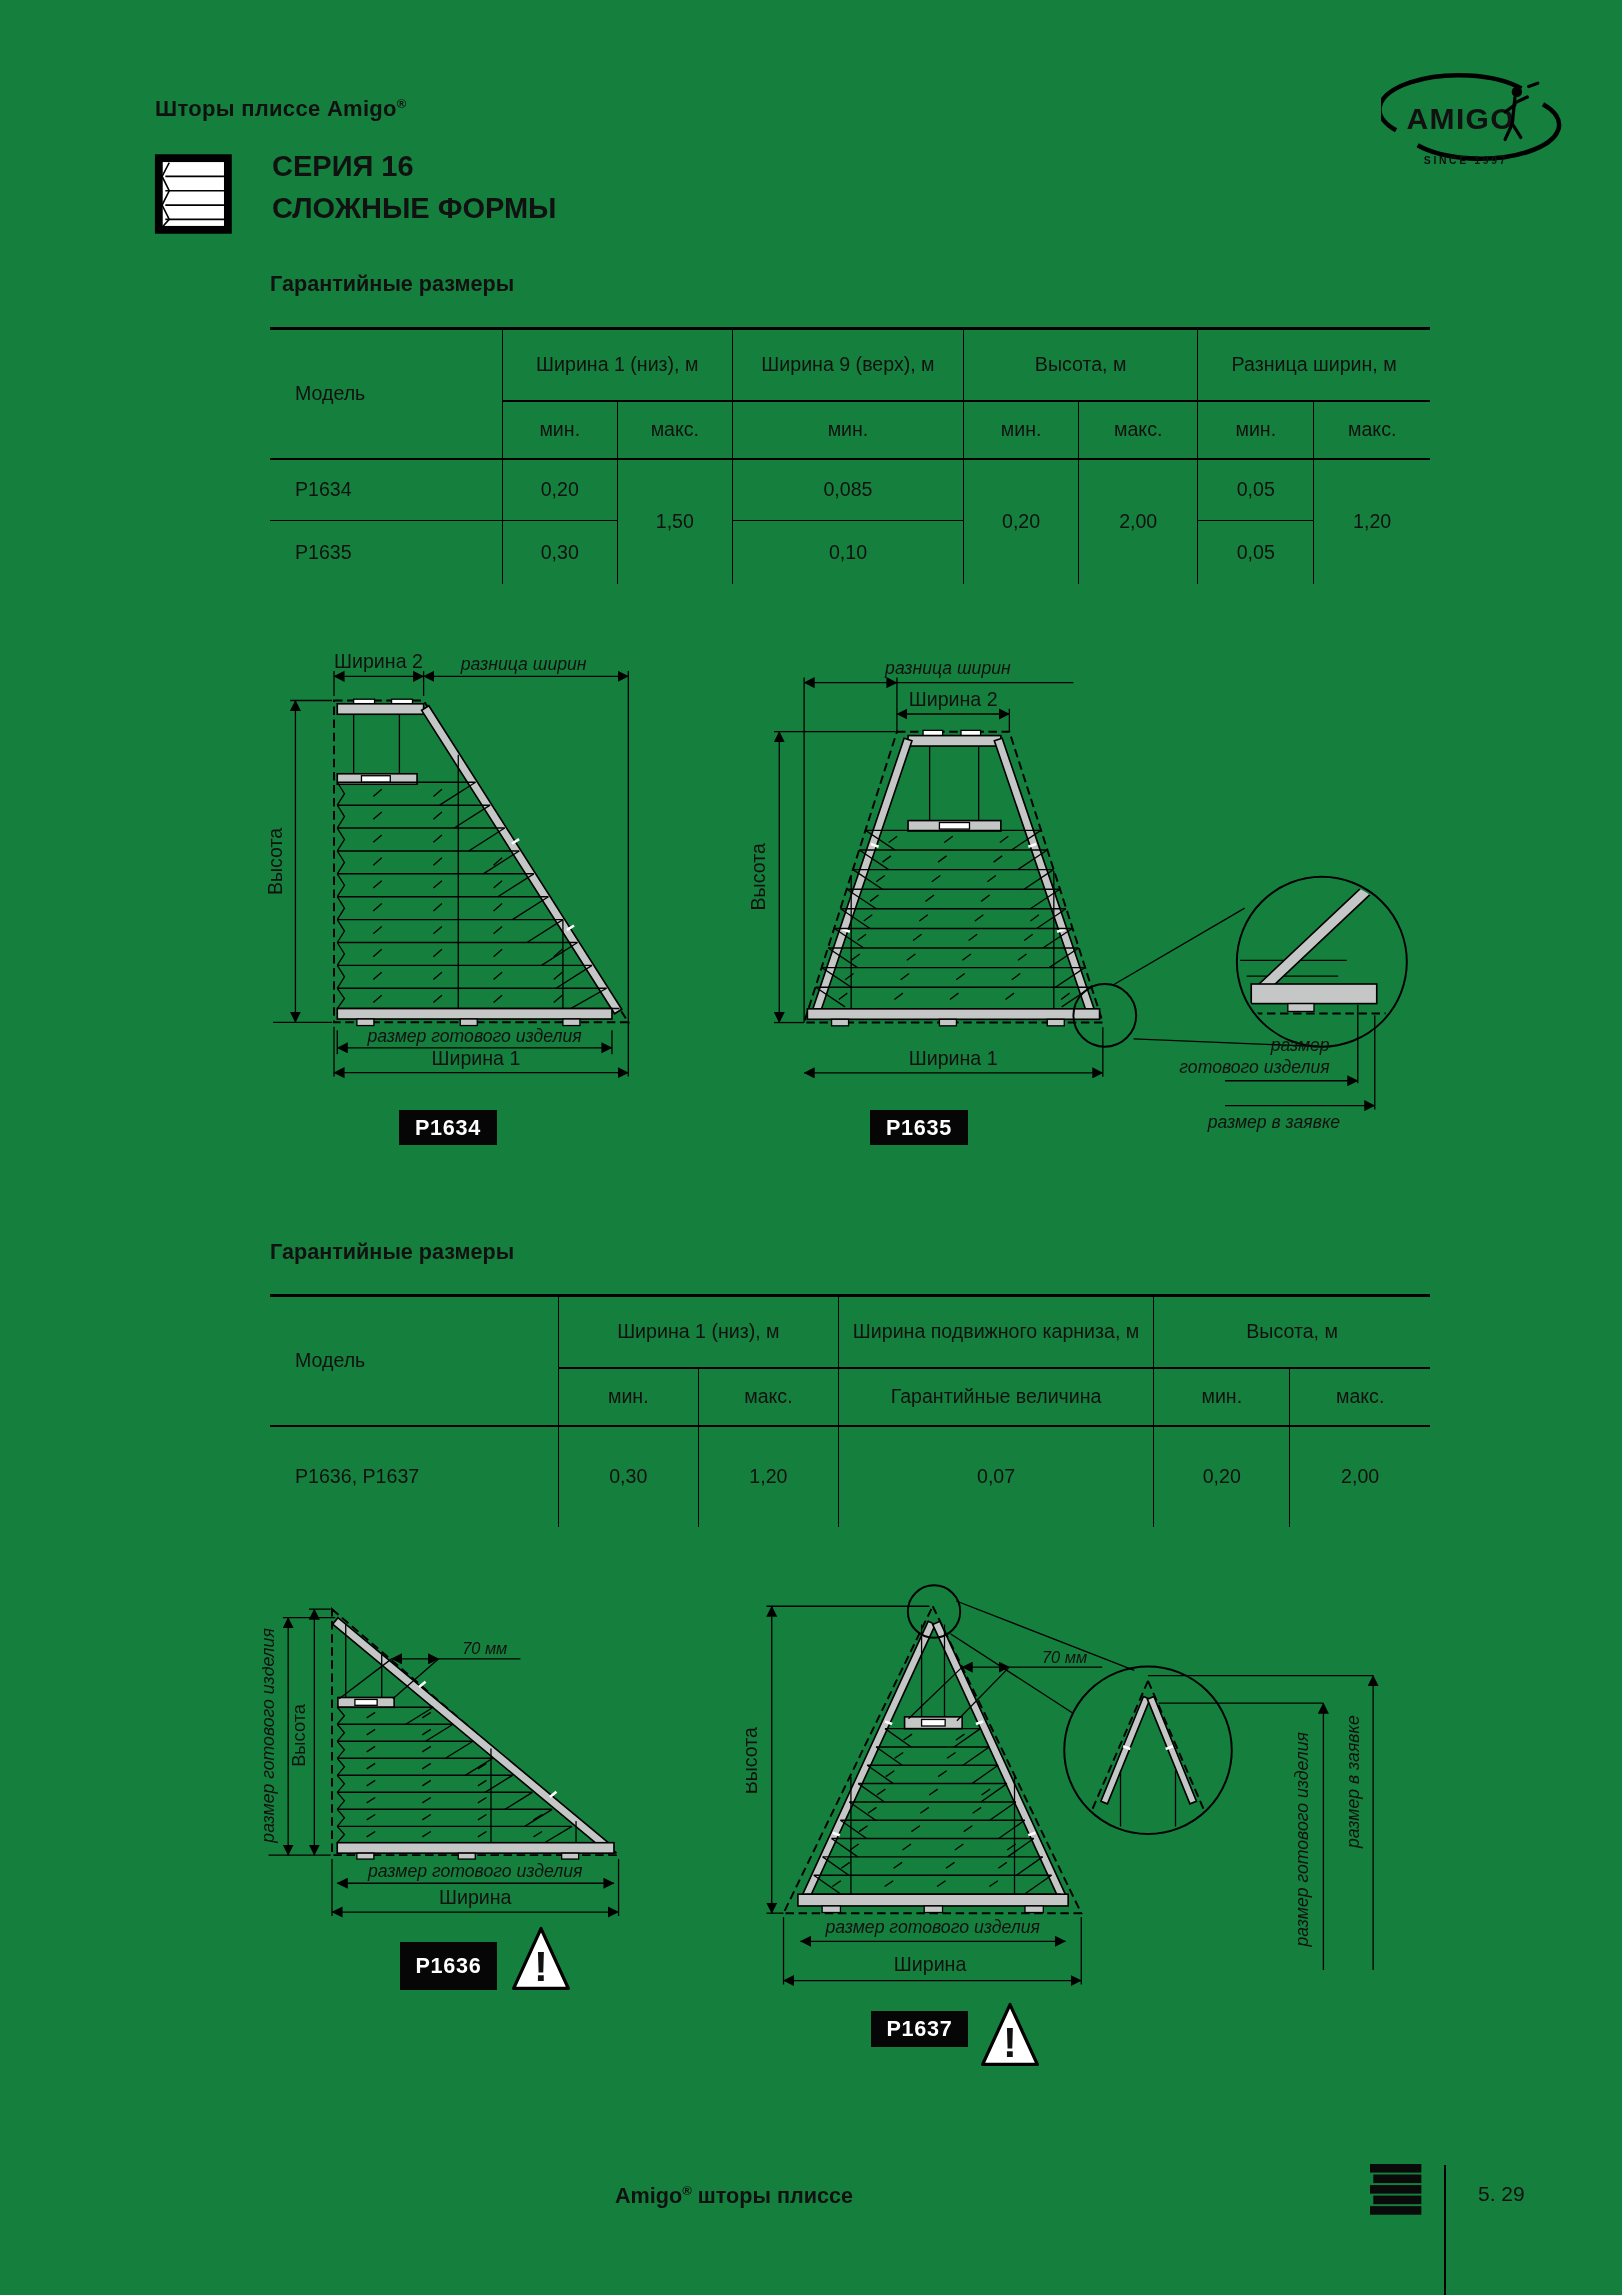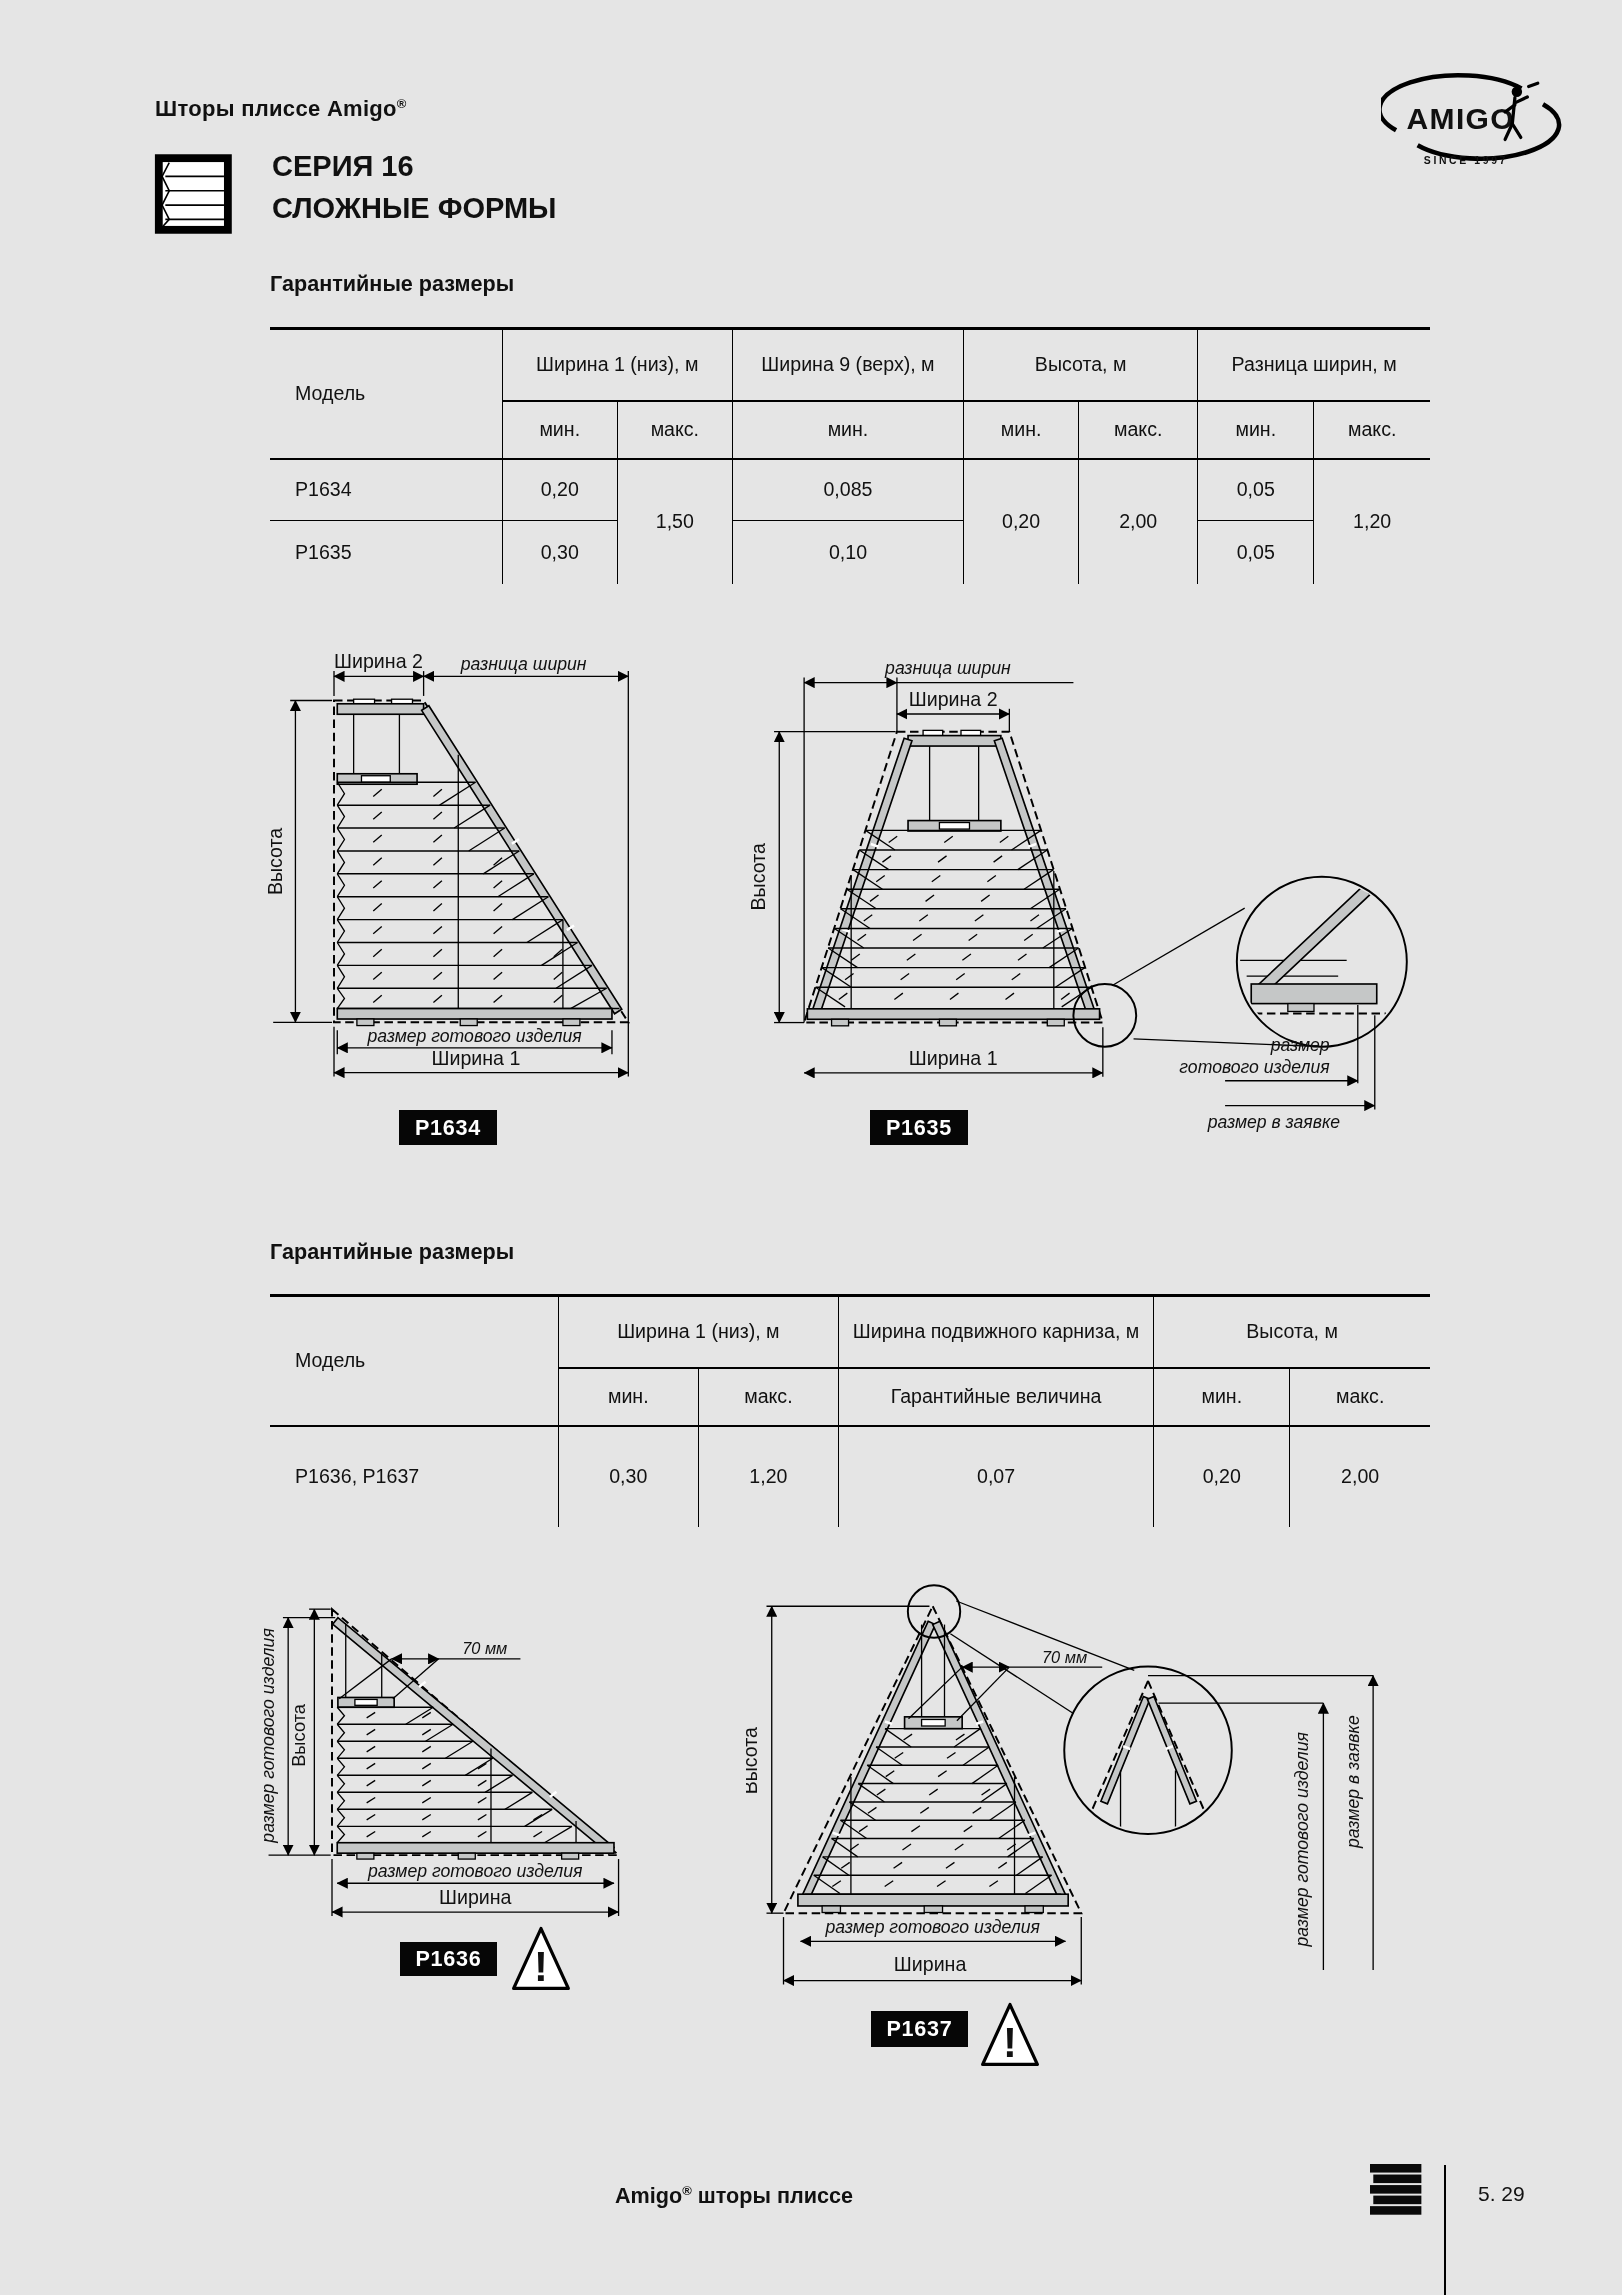--- a/index.html
+++ b/index.html
@@ -1,16 +1,16 @@
 <!DOCTYPE html>
 <html style="font-size:10.5px"><head>
 <meta charset="utf-8">
 <style>
   html,body{margin:0;padding:0;background:#ffffff;}
-  .page{position:relative;width:1623px;height:2295px;background:#e5e5e5;overflow:hidden;
+  .page{position:relative;width:1623px;height:2295px;background:#15803d;overflow:hidden;
         font-family:"Liberation Sans", sans-serif;color:#111;}
   .abs{position:absolute;}
   .brand-top{left:155px;top:96px;font-size:22px;font-weight:700;letter-spacing:0.3px;}
   .brand-top sup,.footer-brand sup{font-size:13px;}
   .series-title{left:272px;top:152px;font-size:29px;font-weight:700;line-height:1.0;}
   .series-sub{left:272px;top:194px;font-size:29px;font-weight:700;line-height:1.0;}
   .sec-head{font-size:21.6px;font-weight:700;}
   table.tbl{position:absolute;border-collapse:collapse;table-layout:fixed;width:1160px;
             border-top:3.3px solid #000;font-size:19.6px;}
   .tbl th,.tbl td{font-weight:400;text-align:center;vertical-align:middle;padding:0;line-height:1.15;}
@@ -480,21 +480,21 @@
     <line x1="440" y1="2472" x2="440" y2="2835" class="dim" marker-start="url(#ah)" marker-end="url(#ah)"></line>
     <text transform="translate(419,2652) rotate(-90)" text-anchor="middle" class="lbli">размер готового изделия</text>
 
     <text x="726" y="2868" text-anchor="middle" class="lbli">размер готового изделия</text>
     <line x1="515" y1="2878" x2="938" y2="2878" class="dim" marker-start="url(#ah)" marker-end="url(#ah)"></line>
     <text x="726" y="2910" text-anchor="middle" class="lbl">Ширина</text>
     <line x1="507" y1="2922" x2="945" y2="2922" class="dim" marker-start="url(#ah)" marker-end="url(#ah)"></line>
     <line x1="507" y1="2841" x2="507" y2="2928" class="thin"></line>
     <line x1="945" y1="2841" x2="945" y2="2928" class="thin"></line>
   </svg>
-  <div class="abs tagbox" style="left:400px;top:1942px;width:97px;height:34px">P1636</div>
+  <div class="abs tagbox" style="left:400px;top:1942px;width:97px;height:48px">P1636</div>
   <svg class="abs" style="left:511px;top:1924px" width="60" height="69" viewBox="0 0 92 106">
     <polygon points="46,7 88,99 4,99" fill="#fff" stroke="#000" stroke-width="5" stroke-linejoin="round"></polygon>
     <text x="46" y="88" text-anchor="middle" font-size="64" font-weight="900">!</text>
   </svg>
 
   <svg class="abs" style="left:746px;top:1584px" width="681" height="409" viewBox="1140 2420 1040 625">
     <defs>
         <clipPath id="cc2">
           <circle cx="1754" cy="2674" r="124"></circle>
         </clipPath>

